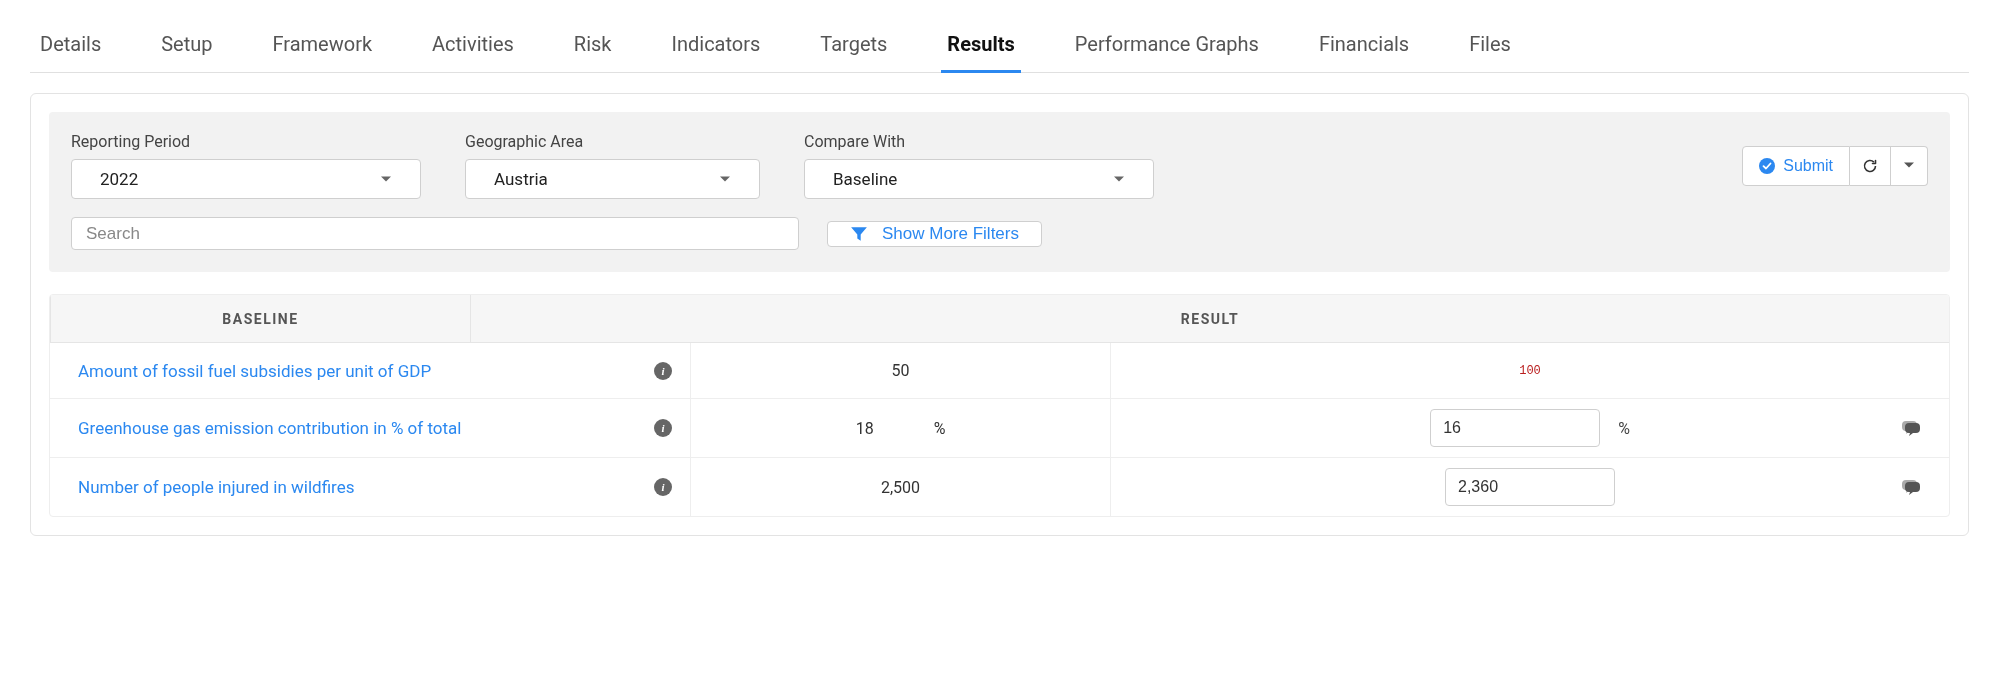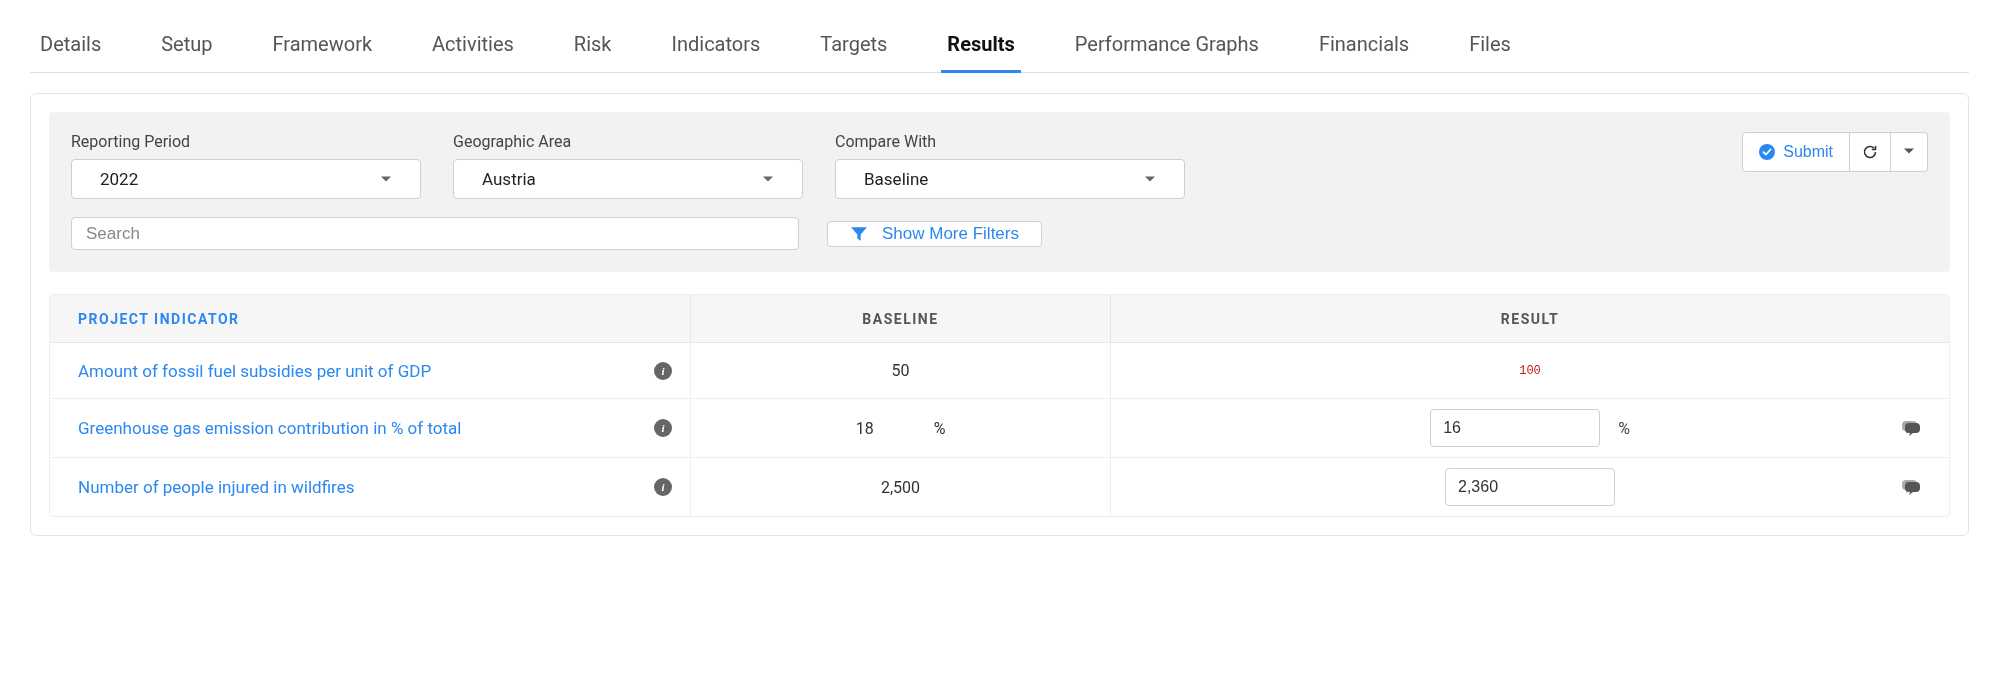--- a/index.html
+++ b/index.html
@@ -42,41 +42,41 @@
       margin-top: 20px;
       padding: 18px;
     }
     .filter-bar {
       background: #f2f2f2;
       border-radius: 4px;
       padding: 20px 22px 22px 22px;
     }
     .filter-row1 {
       display: flex;
-      gap: 32px;
-      align-items: flex-start;
+      gap: 44px;
+      align-items: center;
     }
     .filter-group { display: flex; flex-direction: column; gap: 8px; }
     .filter-label { font-size: 16px; color: #444; }
     .select {
       height: 40px;
       background: #fff;
       border: 1px solid #cfcfcf;
       border-radius: 4px;
       display: flex;
       align-items: center;
       justify-content: space-between;
       padding: 0 28px;
       font-size: 17px;
       color: #222;
       cursor: pointer;
     }
     .select .caret { color: #666; }
     .w-reporting { width: 350px; }
-    .w-geo { width: 350px; }
+    .w-geo { width: 295px; }
     .w-compare { width: 350px; }
     .spacer { flex: 1; }
     .action-group { display: flex; }
     .btn {
       height: 40px;
       background: #fff;
       border: 1px solid #cfcfcf;
       display: inline-flex;
       align-items: center;
       justify-content: center;
@@ -295,21 +295,20 @@
         <svg viewBox="0 0 16 16" fill="#2b88f0">
             <path d="M1 2 H15 L9.5 8.5 V14 L6.5 12 V8.5 Z"></path>
           </svg>
         <span>Show More Filters</span>
       </button>
     </div>
   </div>
 
   <div class="results-table">
     <div class="table-header">
-      <div class="col-indicator"><span class="th-indicator">PROJECT INDICATOR</span></div>
       <div class="col-baseline">
           <span class="th">BASELINE</span>
         </div>
       <div class="col-result">
           <span class="th">RESULT</span>
         </div>
     </div>
 
     <div class="table-row">
       <div class="cell-indicator">

